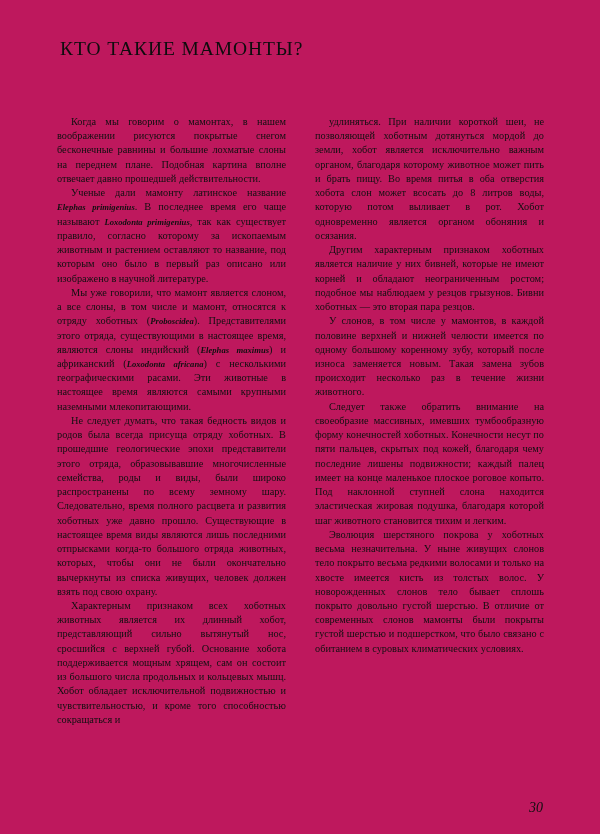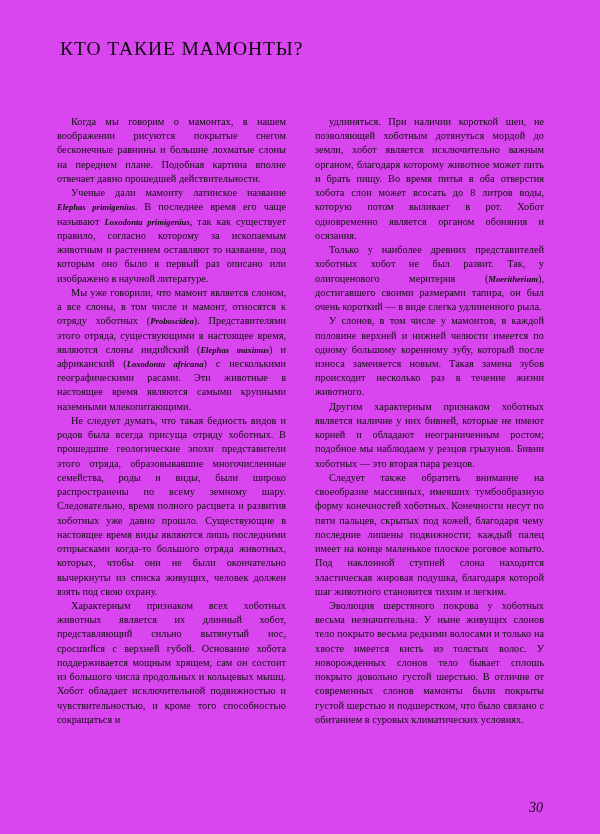--- a/index.html
+++ b/index.html
@@ -11,21 +11,21 @@
     height: 834px;
     background: #fdfdfd;
     font-family: "Liberation Serif", "DejaVu Serif", serif;
     color: #111111;
     overflow: hidden;
   }
   .page {
     position: relative;
     width: 600px;
     height: 834px;
-    background: #d946ef;
+    background: #be185d;
     box-sizing: border-box;
   }
   .page-title {
     position: absolute;
     left: 60px;
     top: 38px;
     font-size: 19.5px;
     letter-spacing: 0.9px;
     font-weight: normal;
     color: #0d0d0d;
@@ -78,23 +78,22 @@
   <div class="columns">
     <div class="column" id="left-column">
         <p>Когда мы говорим о мамонтах, в нашем воображении рисуются покрытые снегом бесконечные равнины и большие лохматые слоны на переднем плане. Подобная картина вполне отвечает давно прошедшей действительности.</p>
         <p>Ученые дали мамонту латинское название <span class="sm">Elephas primigenius</span>. В последнее время его чаще называют <span class="sm">Loxodonta primigenius</span>, так как существует правило, согласно которому за ископаемым животным и растением оставляют то название, под которым оно было в первый раз описано или изображено в научной литературе.</p>
         <p>Мы уже говорили, что мамонт является слоном, а все слоны, в том числе и мамонт, относятся к отряду хоботных (<span class="sm">Proboscidea</span>). Представителями этого отряда, существующими в настоящее время, являются слоны индийский (<span class="sm">Elephas maximus</span>) и африканский (<span class="sm">Loxodonta africana</span>) с несколькими географическими расами. Эти животные в настоящее время являются самыми крупными наземными млекопитающими.</p>
         <p>Не следует думать, что такая бедность видов и родов была всегда присуща отряду хоботных. В прошедшие геологические эпохи представители этого отряда, образовывавшие многочисленные семейства, роды и виды, были широко распространены по всему земному шару. Следовательно, время полного расцвета и развития хоботных уже давно прошло. Существующие в настоящее время виды являются лишь последними отпрысками когда-то большого отряда животных, которых, чтобы они не были окончательно вычеркнуты из списка живущих, человек должен взять под свою охрану.</p>
         <p>Характерным признаком всех хоботных животных является их длинный хобот, представляющий сильно вытянутый нос, сросшийся с верхней губой. Основание хобота поддерживается мощным хрящем, сам он состоит из большого числа продольных и кольцевых мышц. Хобот обладает исключительной подвижностью и чувствительностью, и кроме того способностью сокращаться и</p>
       </div>
     <div class="column" id="right-column">
         <p>удлиняться. При наличии короткой шеи, не позволяющей хоботным дотянуться мордой до земли, хобот является исключительно важным органом, благодаря которому животное может пить и брать пищу. Во время питья в оба отверстия хобота слон может всосать до 8 литров воды, которую потом выливает в рот. Хобот одновременно является органом обоняния и осязания.</p>
-        <p>Только у наиболее древних представителей хоботных хобот не был развит. Так, у олигоценового меритерия (<span class="sm">Moeritherium</span>), достигавшего своими размерами тапира, он был очень короткий — в виде слегка удлиненного рыла.</p>
+        <p>Другим характерным признаком хоботных является наличие у них бивней, которые не имеют корней и обладают неограниченным ростом; подобное мы наблюдаем у резцов грызунов. Бивни хоботных — это вторая пара резцов.</p>
         <p>У слонов, в том числе у мамонтов, в каждой половине верхней и нижней челюсти имеется по одному большому коренному зубу, который после износа заменяется новым. Такая замена зубов происходит несколько раз в течение жизни животного.</p>
-        <p>Другим характерным признаком хоботных является наличие у них бивней, которые не имеют корней и обладают неограниченным ростом; подобное мы наблюдаем у резцов грызунов. Бивни хоботных — это вторая пара резцов.</p>
         <p>Следует также обратить внимание на своеобразие массивных, имевших тумбообразную форму конечностей хоботных. Конечности несут по пяти пальцев, скрытых под кожей, благодаря чему последние лишены подвижности; каждый палец имеет на конце маленькое плоское роговое копыто. Под наклонной ступней слона находится эластическая жировая подушка, благодаря которой шаг животного становится тихим и легким.</p>
         <p>Эволюция шерстяного покрова у хоботных весьма незначительна. У ныне живущих слонов тело покрыто весьма редкими волосами и только на хвосте имеется кисть из толстых волос. У новорожденных слонов тело бывает сплошь покрыто довольно густой шерстью. В отличие от современных слонов мамонты были покрыты густой шерстью и подшерстком, что было связано с обитанием в суровых климатических условиях.</p>
       </div>
   </div>
 
   <div class="page-number">30</div>
 
 </div>
 
 </body></html>

